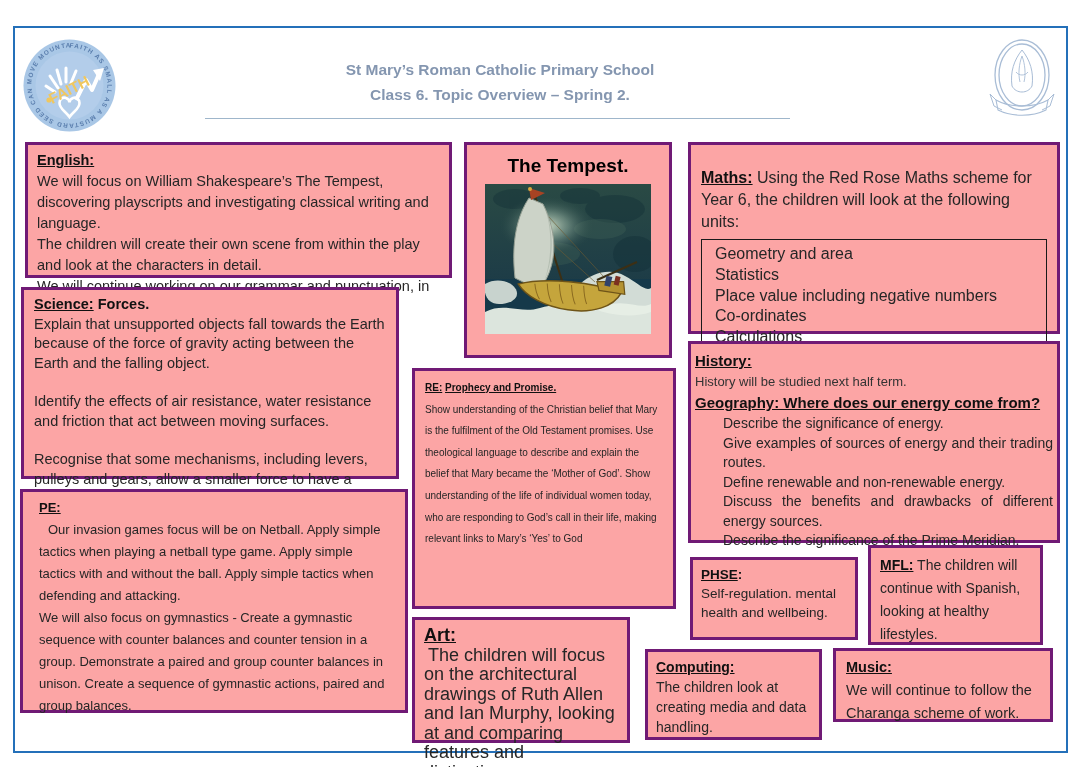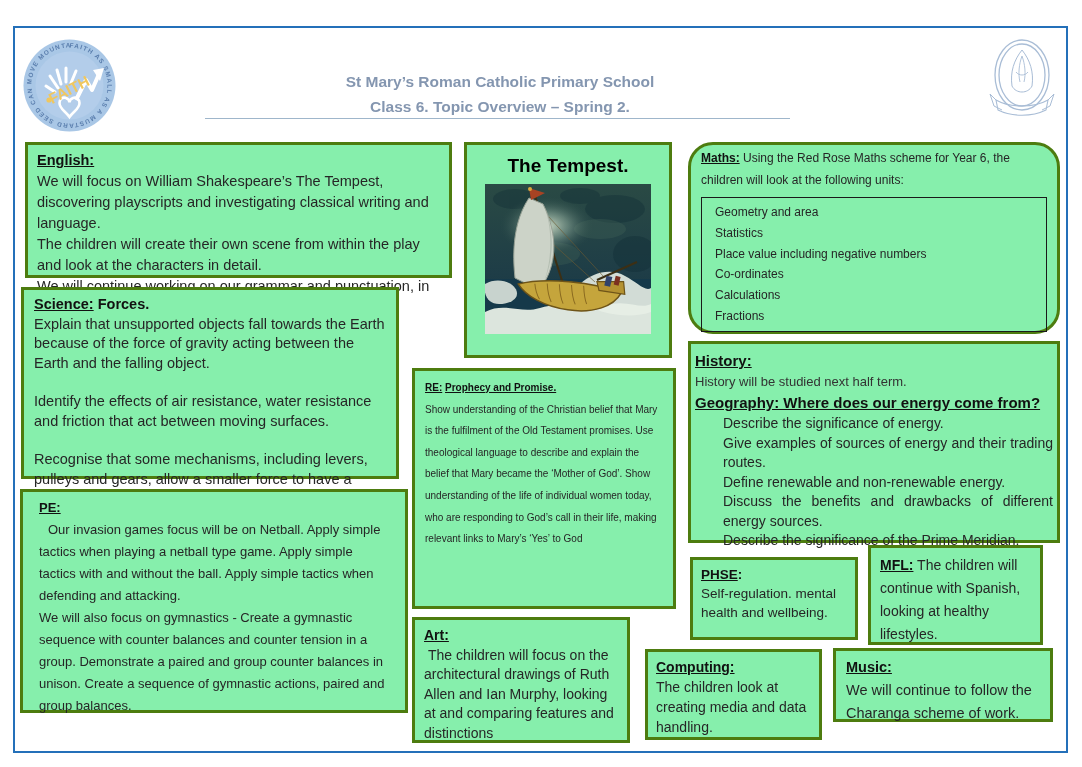--- a/index.html
+++ b/index.html
@@ -1,44 +1,44 @@
 <!DOCTYPE html>
 <html><head>
 <meta charset="utf-8">
 <style>
   html,body{margin:0;padding:0;background:#fff;}
   body{width:1082px;height:767px;position:relative;overflow:hidden;
        font-family:"Liberation Sans",sans-serif;color:#262626;}
   .abs{position:absolute;box-sizing:border-box;}
   #outer-frame{left:13px;top:26px;width:1055px;height:727px;border:2px solid #2470b9;}
   #header-title{left:0;top:57px;width:1000px;text-align:center;font-weight:bold;
-       font-size:15.5px;line-height:25px;margin-top:12px;}
+       font-size:15.5px;line-height:25px;}
   #header-rule{left:205px;top:118px;width:585px;border-top:1px solid #9fb6cb;height:0;}
-  .tbox{border:3px solid #4d7c0f;background:#86efac;}
+  .tbox{border:3px solid #701a75;background:#fca5a5;}
   .h{font-weight:bold;text-decoration:underline;color:#111;}
   .bold{font-weight:bold;color:#111;}
   p{margin:0;}
   
   #box-english{left:25px;top:142px;width:427px;height:136px;padding:5px 9px;
        font-size:14.5px;line-height:21px;}
   #box-science{left:21px;top:287px;width:378px;height:192px;padding:5px 10px;
        font-size:14.5px;line-height:19.5px;}
   #box-science .gap{height:19px;}
   #box-pe{left:20px;top:489px;width:388px;height:224px;padding:5px 16px;
        font-size:13px;line-height:22px;}
   #box-pe .indent{text-indent:9px;}
   #box-tempest{left:464px;top:142px;width:208px;height:216px;text-align:center;}
   #tempest-title{font-size:19px;font-weight:bold;color:#000;margin-top:10px;}
   #tempest-art{margin-top:7px;}
   #box-re{left:412px;top:368px;width:264px;height:241px;padding:6px 10px;
        font-size:10px;line-height:21.6px;}
   #box-art{left:412px;top:617px;width:218px;height:126px;padding:6px 9px;
-       font-size:14px;line-height:19.5px;}
-  #box-maths{left:688px;top:142px;width:372px;height:192px;padding:2px 10px;
-       font-size:12px;line-height:22px;border-radius:25px;}
+       font-size:18px;line-height:19.5px;}
+  #box-maths{left:688px;top:142px;width:372px;height:192px;padding:22px 10px;
+       font-size:16px;line-height:22px;}
   #maths-units{border:1.5px solid #1a1a1a;margin-top:6px;padding:4px 2px 4px 13px;
        line-height:20.8px;}
   #box-history{left:688px;top:341px;width:372px;height:202px;padding:5px 4px;}
   #history-title{font-size:15px;line-height:23px;}
   #history-note{font-size:13px;line-height:19px;color:#333;}
   #geography-title{font-size:15px;line-height:23px;}
   #geo-points{margin-left:28px;font-size:14px;line-height:19.5px;text-align:justify;}
   #box-phse{left:690px;top:551px;width:168px;height:83px;padding:5px 8px;
        font-size:13.5px;line-height:19px;margin-top:6px;}
   #box-mfl{left:868px;top:545px;width:175px;height:100px;padding:6px 9px;

